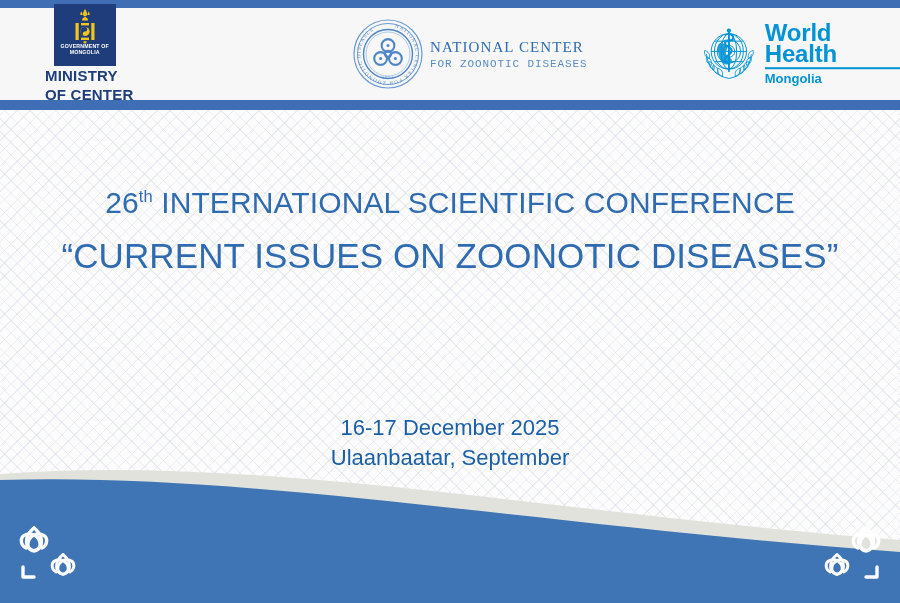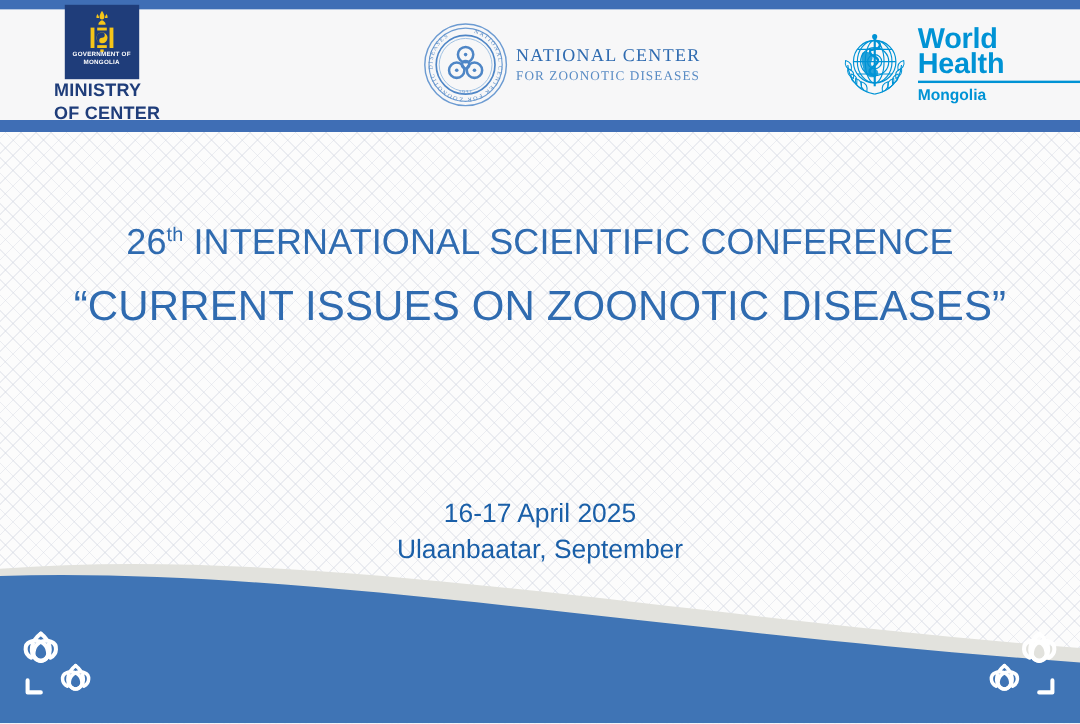--- a/index.html
+++ b/index.html
@@ -81,21 +81,21 @@
     position: absolute; left: 352px; top: 50%;
     transform: translateY(-50%);
     display: flex; align-items: center;
   }
   .nczd-label { margin-left: 6px; color: #2f6bb0; }
   .nczd-l1 {
     font-family: "Liberation Serif", serif;
     font-size: 15px; letter-spacing: 1.1px; line-height: 20px;
   }
   .nczd-l2 {
-    font-family: Liberation Serif, serif;
+    font-family: Liberation Mono, monospace;
     font-size: 11px; letter-spacing: .9px; line-height: 14px;
     color: #5a8cc4;
   }
 
   
   .logo-who {
     position: absolute; left: 700px; top: 50%;
     transform: translateY(-50%);
     display: flex; align-items: center;
   }
@@ -268,21 +268,21 @@
       </div>
     </div>
 
   </div>
 
   <div class="title-main"><span>26</span><sup>th</sup><span> INTERNATIONAL SCIENTIFIC CONFERENCE</span></div>
 
   <div class="title-quoted">“CURRENT ISSUES ON ZOONOTIC DISEASES”</div>
 
   <div class="meta">
-    <div>16-17 April 2025</div>
+    <div>16-17 December 2025</div>
     <div>Ulaanbaatar, September</div>
   </div>
 
   <svg class="wave" viewBox="0 0 900 135" preserveAspectRatio="none">
     <path d="M0,6 C260,-14 560,46 900,72 L900,135 L0,135 Z" fill="#e2e2dd"></path>
     <path d="M0,12 C250,4 540,58 900,84 L900,135 L0,135 Z" fill="#3f74b5"></path>
   </svg>
 
   <svg class="knot knot-left" width="78" height="62" viewBox="0 0 78 62">
     <g fill="none" stroke="#ffffff" stroke-width="3.4" stroke-linecap="round" stroke-linejoin="round">

